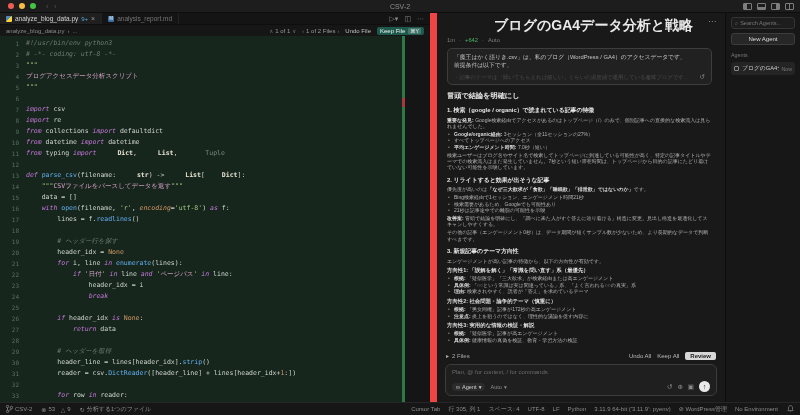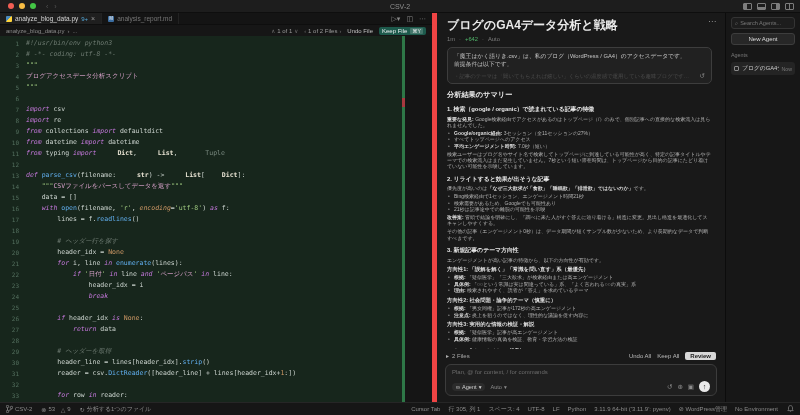--- a/index.html
+++ b/index.html
@@ -18,21 +18,21 @@
   .wicon { width:9px; height:7px; border:1px solid #7d7d7d; border-radius:1px; position:relative; }
   .wicon.left::after { content:""; position:absolute; left:0; top:0; bottom:0; width:3px; background:#7d7d7d; }
   .wicon.bottom::after { content:""; position:absolute; left:0; right:0; bottom:0; height:2px; background:#7d7d7d; }
   .wicon.right::after { content:""; position:absolute; right:0; top:0; bottom:0; width:3px; background:#7d7d7d; }
   .wicon.grid::after { content:""; position:absolute; left:3px; top:0; bottom:0; width:1px; background:#7d7d7d; }
 
   
   .main { flex:1 1 auto; display:flex; min-height:0; }
 
   
-  .editor { width:437px; flex:0 0 auto; background:#151515; display:flex; flex-direction:column; border-right:5px solid #ef4444; min-height:0;}
+  .editor { width:437px; flex:0 0 auto; background:#151515; display:flex; flex-direction:column; border-right:7px solid #ef4444; min-height:0;}
   .tabbar { height:12px; background:#141414; display:flex; align-items:stretch; border-bottom:1px solid #0e0e0e; }
   .tab { display:flex; align-items:center; gap:3px; padding:0 6px; font-size:6.5px; color:#767676; border-right:1px solid #222; }
   .tab.active { background:#1f1f1f; color:#d6d6d6; }
   .pyicon { width:6px; height:6px; border-radius:1px; background:linear-gradient(135deg,#4b8bbe 50%,#ffd43b 50%); }
   .mdicon { width:6px; height:6px; border-radius:1px; background:#3b6da0; color:#cfd8e3; font-size:4.5px; line-height:6px; text-align:center; font-weight:bold;}
   .badge { color:#53a7d8; font-size:6px; }
   .tclose { color:#9a9a9a; font-size:7px; line-height:1; }
   .tabspacer { flex:1; }
   .tabicons { display:flex; align-items:center; gap:6px; padding-right:6px; color:#8a8a8a; font-size:7px; }
   .crumbbar { height:11px; display:flex; align-items:center; font-size:6px; color:#8a8a8a; padding:0 6px 0 6px; background:#161616; }
@@ -59,21 +59,21 @@
   .tk-d{color:#7a8a80;margin-left:24px;}
   .tk-i{color:#d19a66;font-style:italic;}
   .tk-n{color:#d19a66;}
   .tk-v{color:#ccd4cf;}
   .scrollstrip { position:absolute; left:402px; top:0; bottom:0; width:3px; background:#2e7747; }
   .redseg { position:absolute; top:62px; height:9px; width:3px; background:#a8383f; }
 
   
   .chat { flex:1 1 auto; background:#191919; display:flex; flex-direction:column; min-width:0; border-right:1px solid #0c0c0c; }
   .chathead { padding:4px 10px 2px 10px; position:relative; flex:0 0 auto; }
-  .chattitle { font-size:12px; font-weight:bold; color:#eaeaea; }
+  .chattitle { font-size:14px; font-weight:bold; color:#eaeaea;margin-left:47px; }
   .chatmeta { margin-top:2px; font-size:5.8px; color:#7c7c7c; display:flex; gap:4px; align-items:center;}
   .tokens { color:#4fb469; }
   .headmore { position:absolute; right:9px; top:4px; color:#9a9a9a; font-size:8px; }
   .chatscroll { flex:1 1 auto; overflow:hidden; padding:3px 13px 0 10px; }
   .usercard { border:1px solid #3d3d3d; background:#212121; border-radius:5px; padding:4px 6px 3px 6px; margin-bottom:4px; }
   .ucline { font-size:5.8px; line-height:8px; color:#c6c6c6; }
   .ucfade { display:flex; align-items:center; margin-top:4px; }
   .ucfade .ft { flex:1; font-size:5.4px; color:#6a6a6a; opacity:.55; white-space:nowrap; overflow:hidden; text-overflow:ellipsis; }
   .ucfade .redo { color:#8a8a8a; font-size:6.5px; margin-left:4px; }
   .blk-h1 { font-size:7.2px; font-weight:bold; color:#ededed; margin:6px 0 3px; }
@@ -247,21 +247,21 @@
       <div class="chatscroll">
         <div class="usercard">
           <div class="ucline">「魔王はかく語りき.csv」は、私のブログ（WordPress / GA4）のアクセスデータです。</div>
           <div class="ucline">前提条件は以下です。</div>
           <div class="ucfade">
             <span class="ft">・記事のテーマは「聞いてもらえれば嬉しい」くらいの温度感で運用している趣味ブログです…</span>
             <span class="redo">↺</span>
           </div>
         </div>
         <div id="chat-blocks">
-            <div class="blk-h1">分析結果のサマリー</div>
+            <div class="blk-h1">冒頭で結論を明確にし</div>
             <div class="blk-h2">1. 検索（google / organic）で読まれている記事の特徴</div>
             <div class="blk-p"><b>重要な発見:</b><span> Google検索経由でアクセスがあるのはトップページ（/）のみで、個別記事への直接的な検索流入は見られませんでした。</span></div>
             <div class="blk-ul">
               <div class="blk-li"><b>Google/organic経由:</b><span> 3セッション（全11セッションの27%）</span></div>
               <div class="blk-li"><span>すべてトップページへのアクセス</span></div>
               <div class="blk-li"><b>平均エンゲージメント時間:</b><span> 7.0秒（短い）</span></div>
             </div>
             <div class="blk-p"><span>検索ユーザーはブログ名やサイト名で検索してトップページに到達している可能性が高く、特定の記事タイトルやテーマでの検索流入はまだ発生していません。7秒という短い滞在時間は、トップページから目的の記事にたどり着けていない可能性を示唆しています。</span></div>
             <div class="blk-h2">2. リライトすると効果が出そうな記事</div>
             <div class="blk-p"><span>優先度が高いのは</span><b>「なぜ三大欲求が「食欲」「睡眠欲」「排泄欲」ではないのか」</b><span>です。</span></div>

